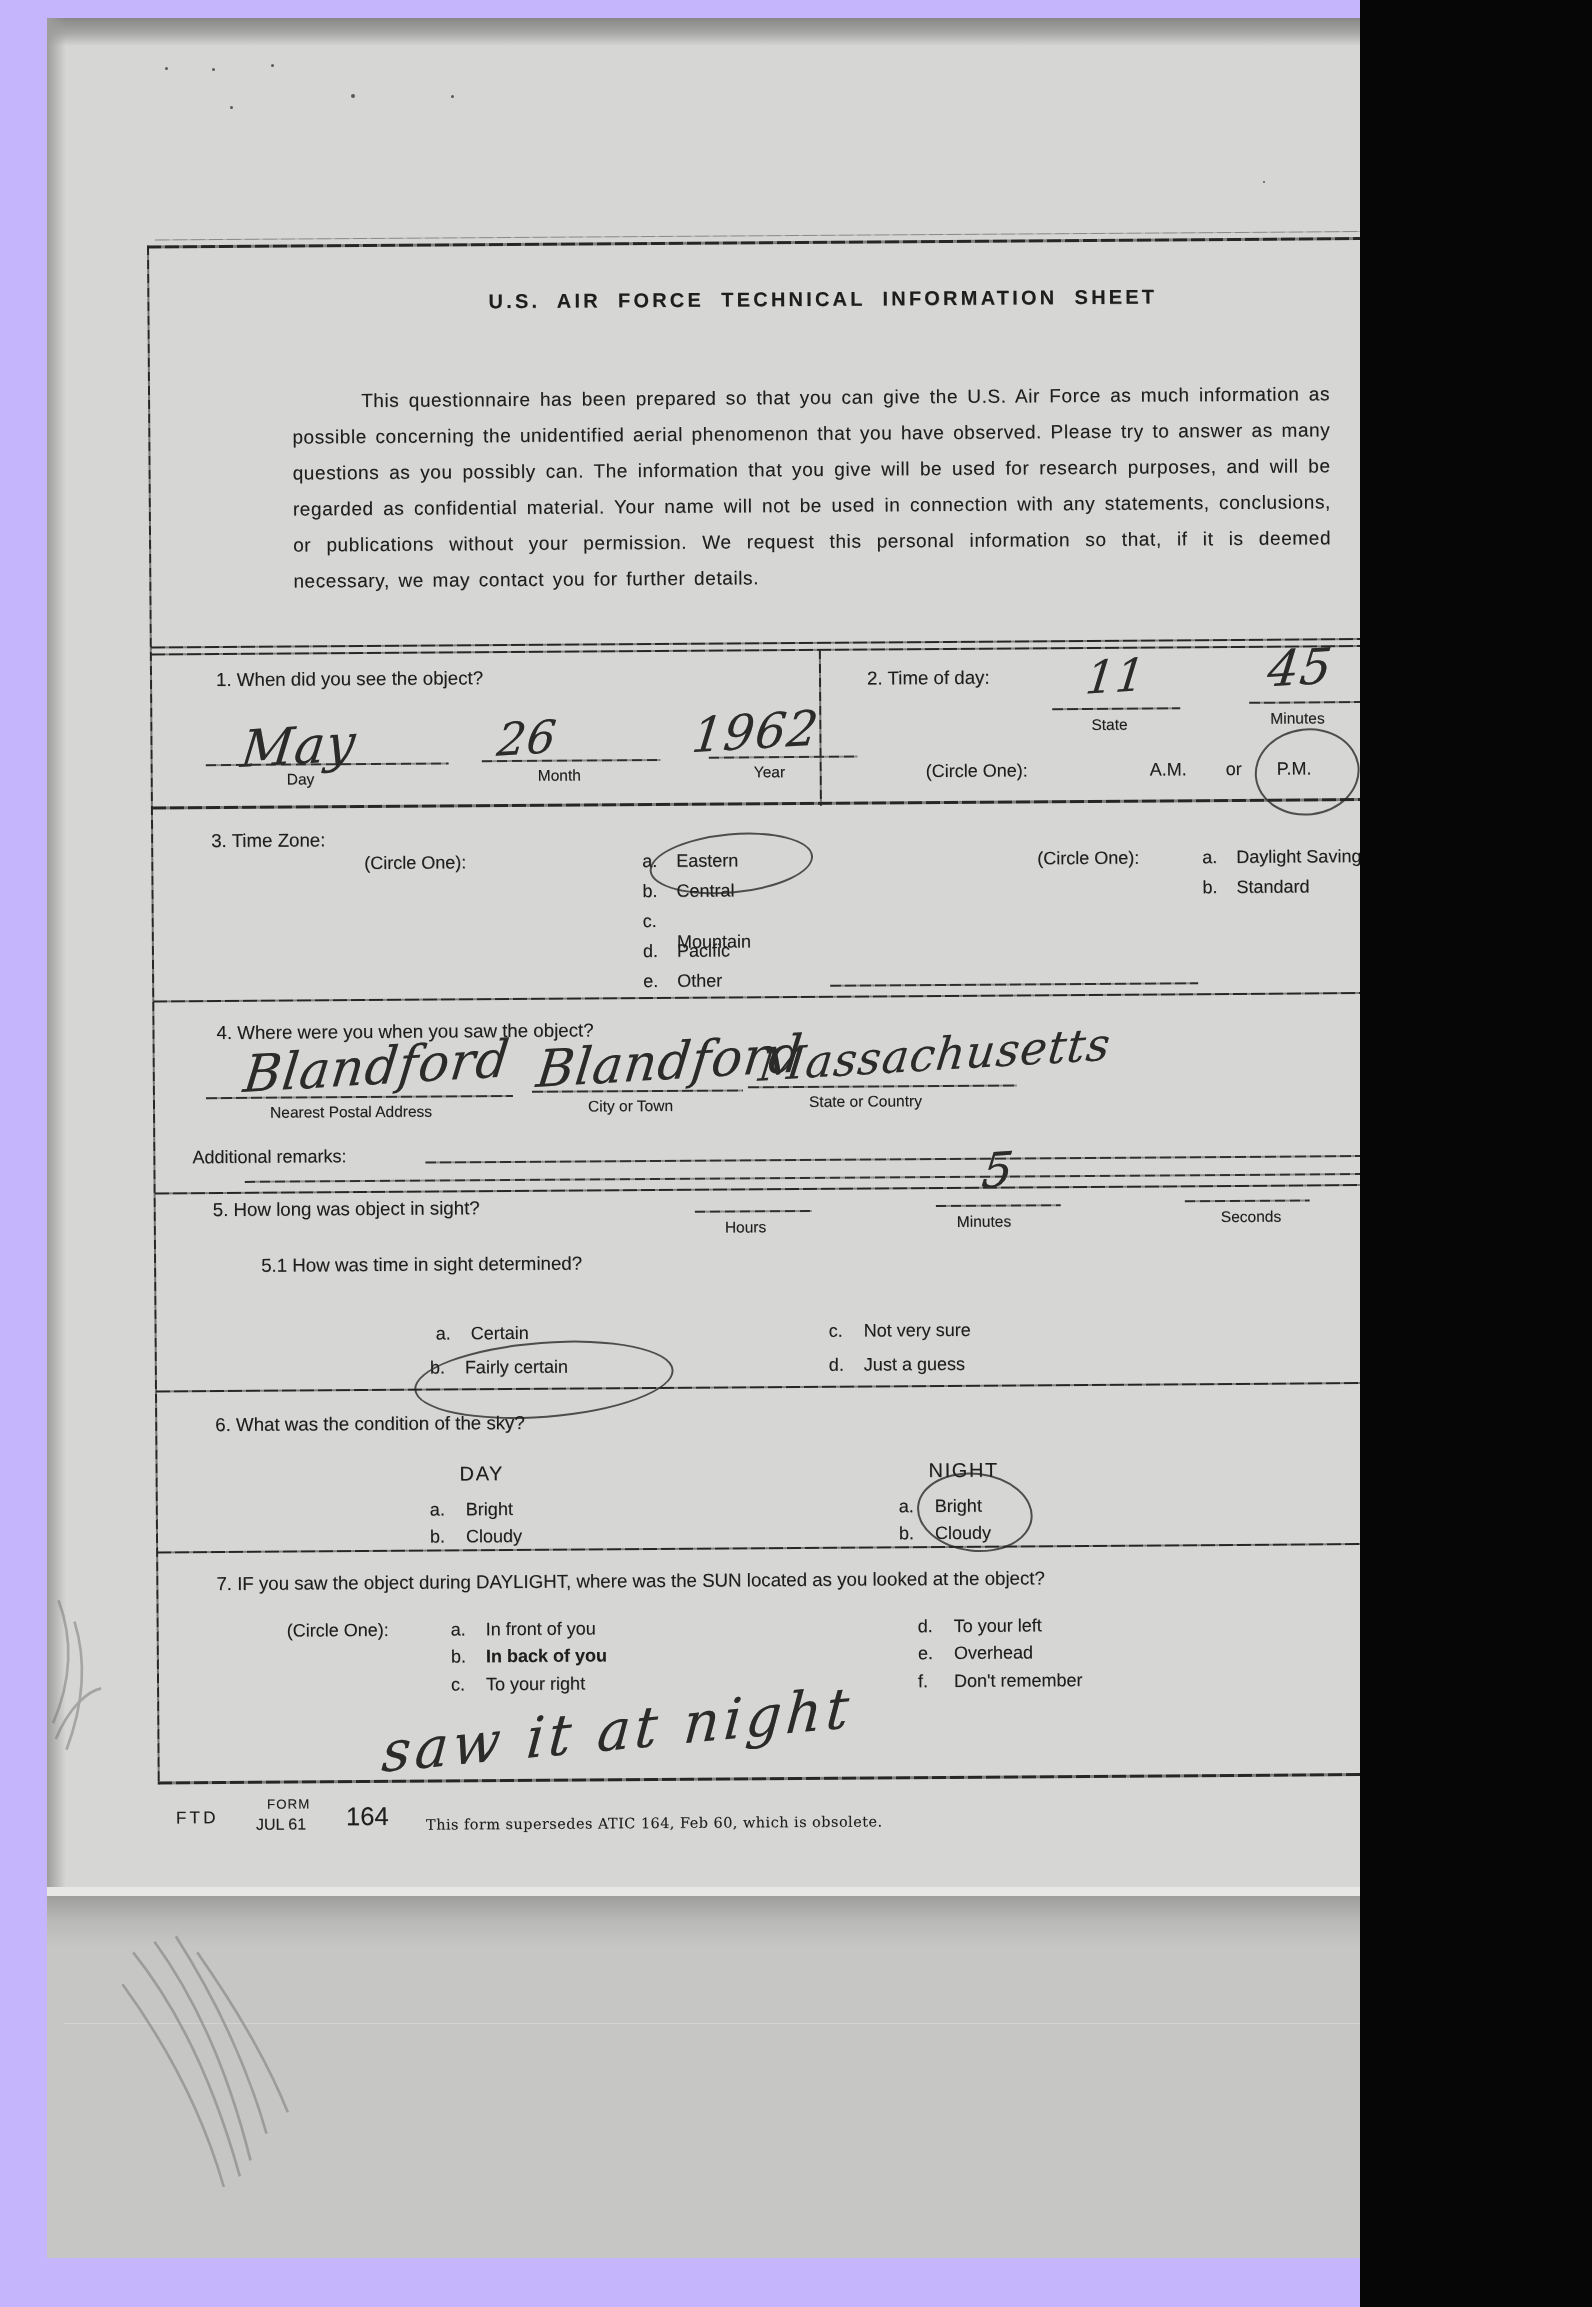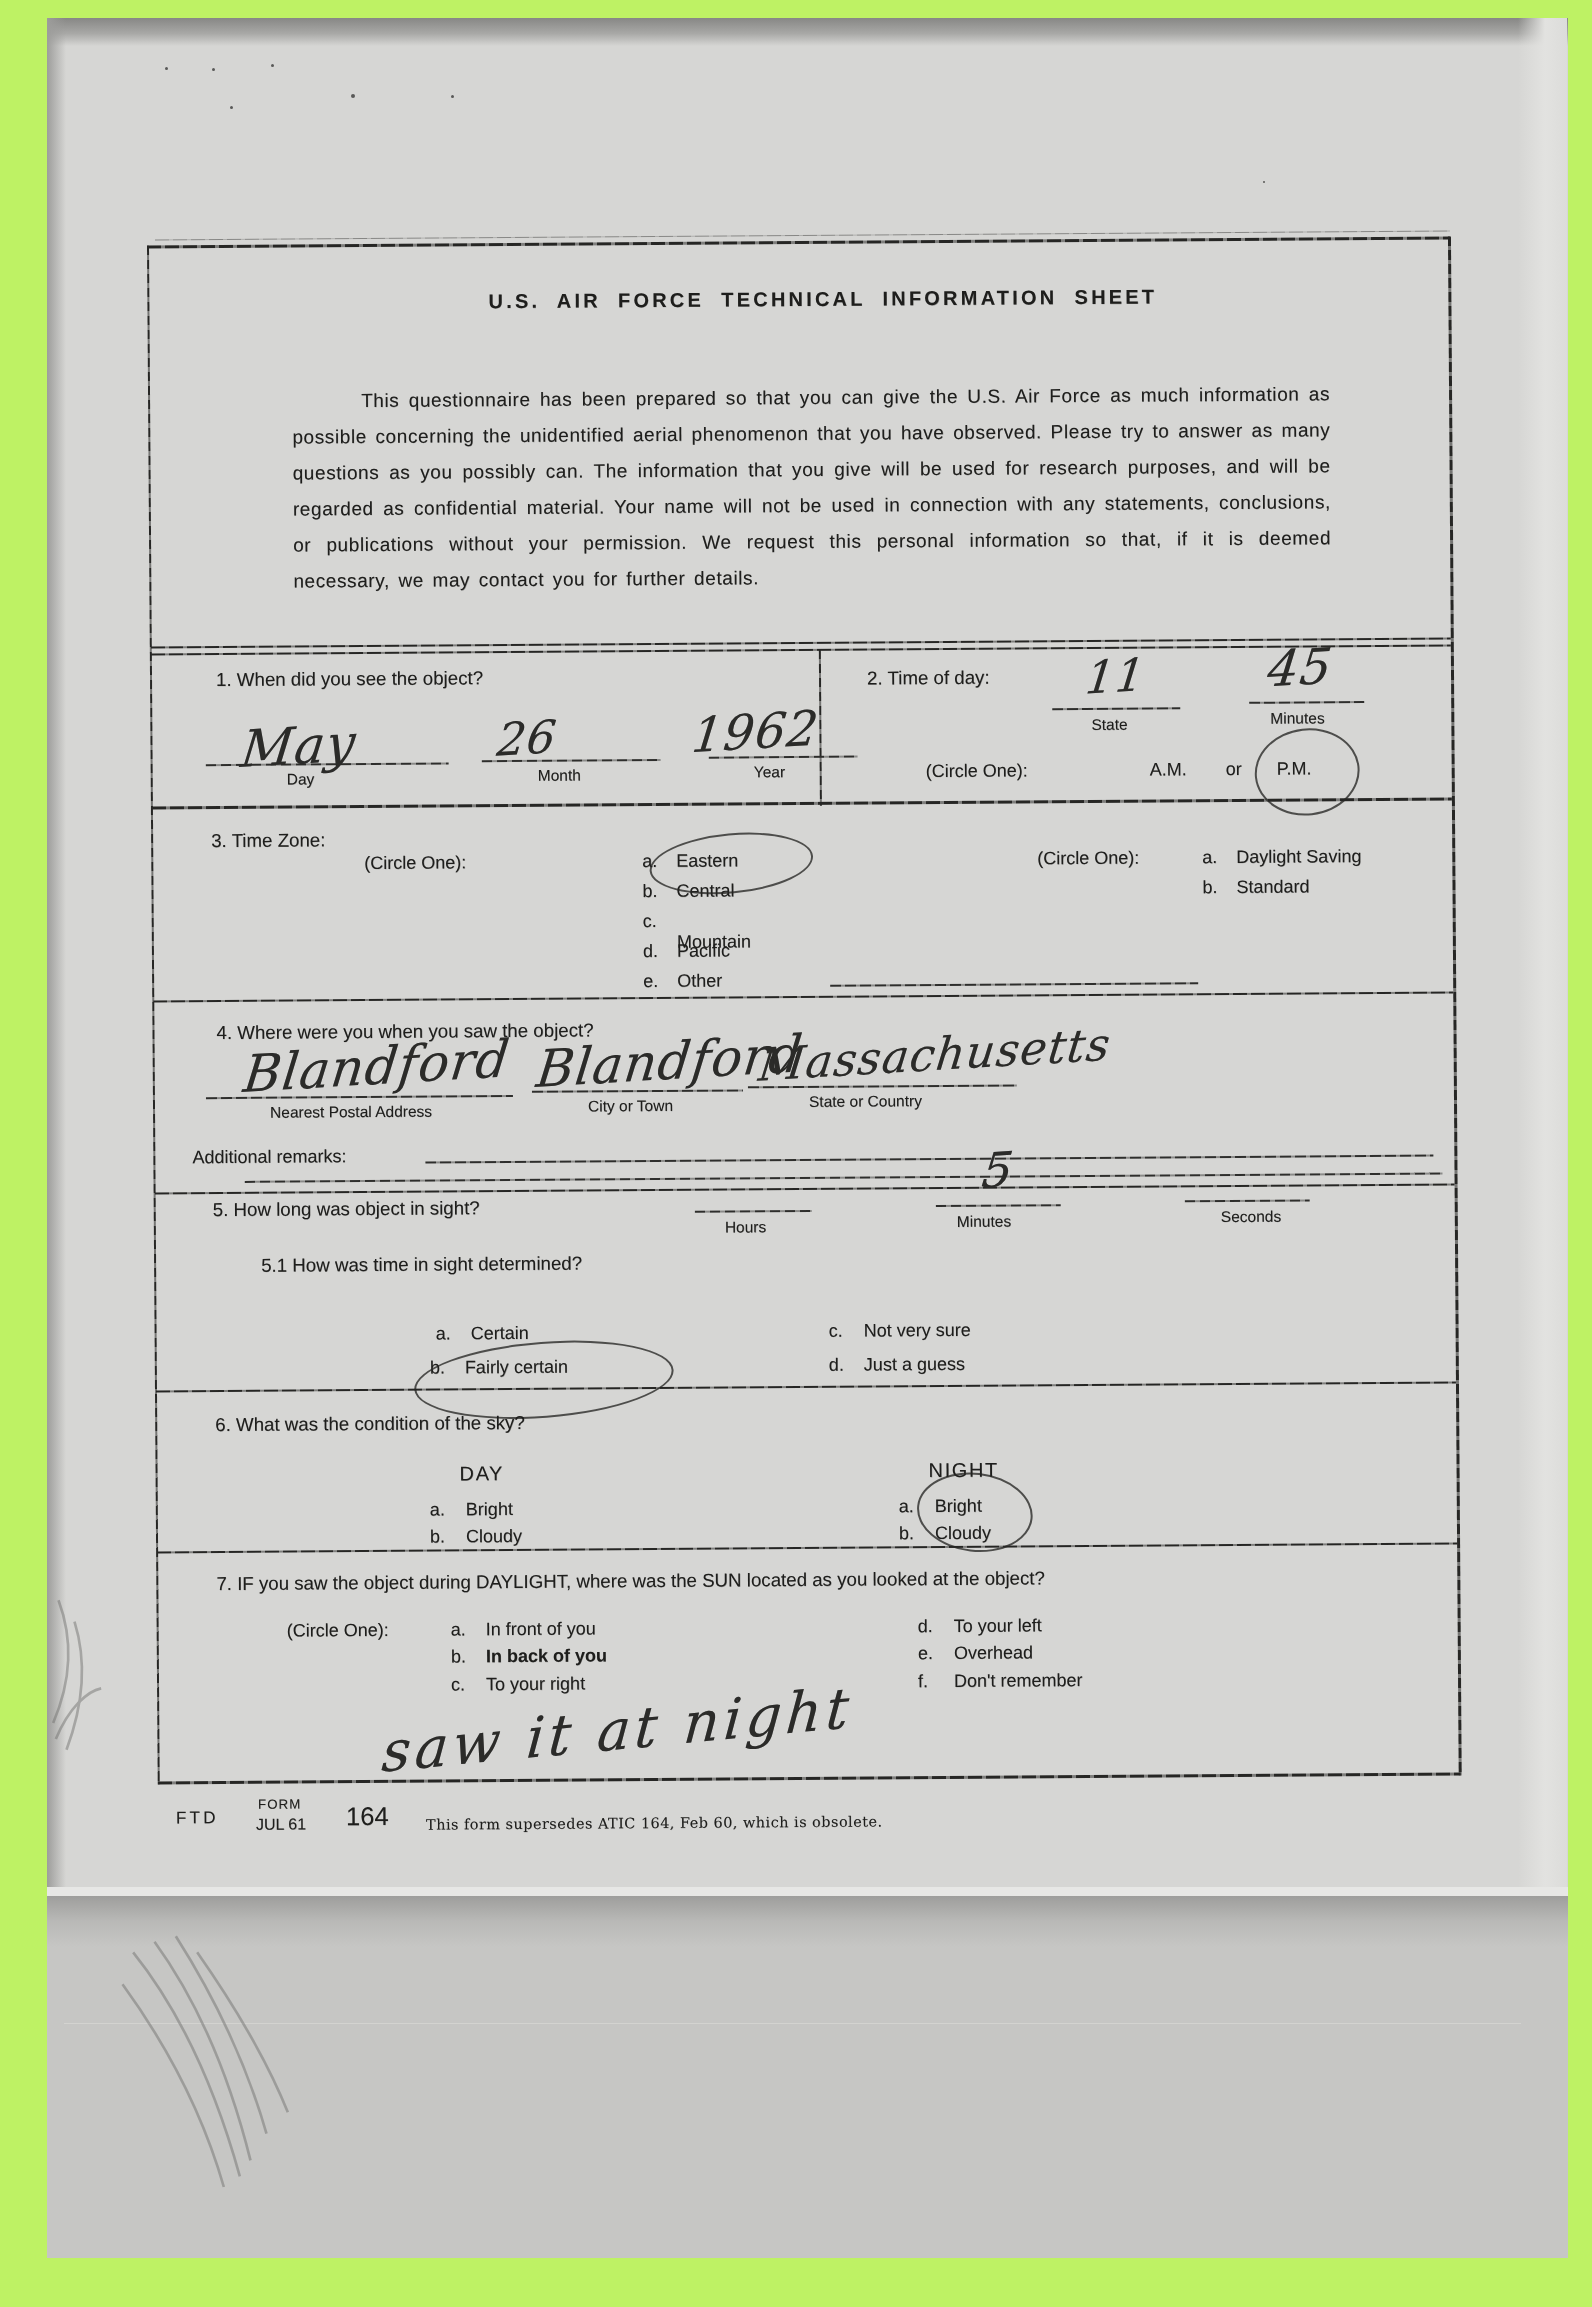--- a/index.html
+++ b/index.html
@@ -1,16 +1,16 @@
 <!DOCTYPE html>
 <html style="font-size:8.5px"><head>
 <meta charset="utf-8">
 <style>
   html,body{margin:0;padding:0;background:#060606;}
-  #stage{position:relative;width:1592px;height:2307px;background:#bef264;overflow:hidden;
+  #stage{position:relative;width:1360px;height:2307px;background:#c4b5fd;overflow:hidden;
          font-family:"Liberation Sans",sans-serif;}
   
   #paper{position:absolute;left:47px;top:18px;width:1521px;height:2239px;background:#d6d6d4;}
   #paper-top-shadow{position:absolute;left:47px;top:18px;width:1521px;height:28px;
          background:linear-gradient(180deg,#878785 0%,#a8a8a6 55%,#d6d6d4 100%);}
   #paper-left-shadow{position:absolute;left:47px;top:18px;width:19px;height:2239px;
          background:linear-gradient(90deg,#9d9d9b 0%,rgba(214,214,212,0) 100%);}
   #paper-right-strip{position:absolute;left:1518px;top:18px;width:49px;height:2239px;
          background:linear-gradient(90deg,rgba(227,227,225,0) 0%,#e2e2e0 55%,#dcdcda 100%);}
   #page-edge{position:absolute;left:47px;top:1887px;width:1521px;height:9.6px;background:#e7e7e5;}
@@ -149,21 +149,21 @@
   #q7_b_letter{left:446px;top:1644px;} #q7_b_label{left:481px;top:1644px;font-weight:bold;}
   #q7_c_letter{left:446px;top:1672px;} #q7_c_label{left:481px;top:1672px;}
   #q7_d_letter{left:913px;top:1617px;} #q7_d_label{left:949px;top:1617px;}
   #q7_e_letter{left:913px;top:1644px;} #q7_e_label{left:949px;top:1644px;}
   #q7_f_letter{left:913px;top:1672px;} #q7_f_label{left:949px;top:1672px;}
   #q7_note{left:376px;top:1696px;font-size:56px;letter-spacing:4.3px;
            transform:rotate(-5deg) skewX(-10deg);}
 
   
   #f_ftd{left:170px;top:1804px;font-size:17px;letter-spacing:3.2px;}
-  #f_form{left:252px;top:1793px;font-size:13.3px;letter-spacing:1.1px;}
+  #f_form{left:261px;top:1793px;font-size:13.3px;letter-spacing:1.1px;}
   #f_date{left:250px;top:1812px;font-size:16px;}
   #f_num{left:340px;top:1799px;font-size:25.6px;}
   #f_note{left:420px;top:1814px;font-size:14.4px;font-family:"DejaVu Serif",serif;letter-spacing:0.5px;}
 
   
   #sp1{left:165px;top:67px;} #sp2{left:212px;top:68px;} #sp3{left:271px;top:64px;}
   #sp4{left:351px;top:94px;width:4.3px;height:4.3px;} #sp5{left:451px;top:95px;}
   #sp6{left:230px;top:106px;} #sp7{left:1263px;top:181px;width:2.1px;height:2.1px;}
   #scratches{position:absolute;left:37px;top:1547px;width:331px;height:704px;}
 </style>

